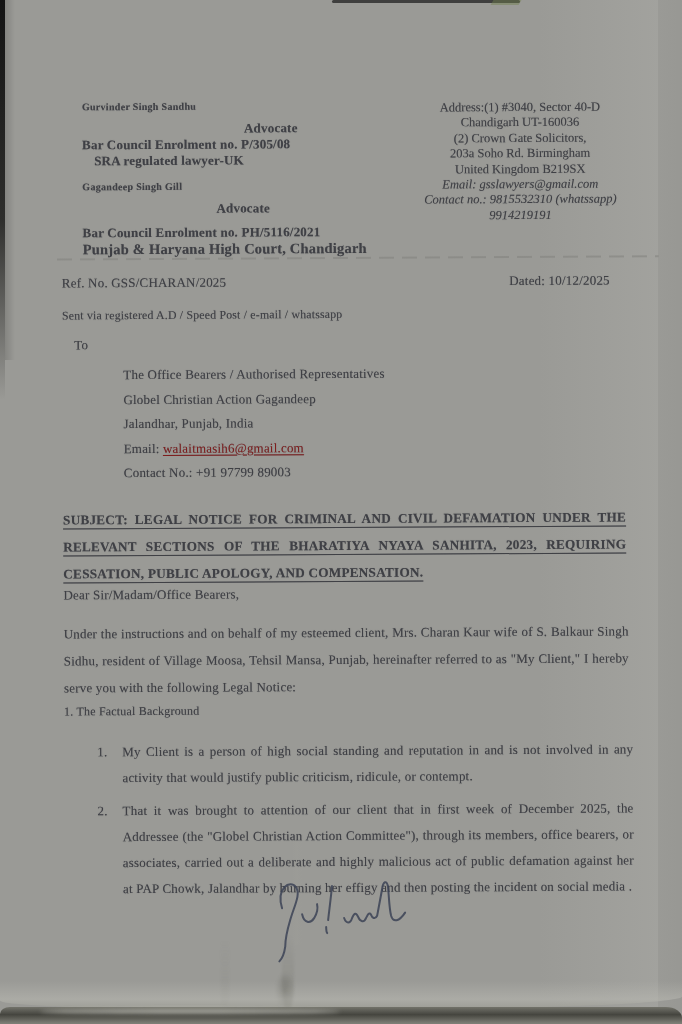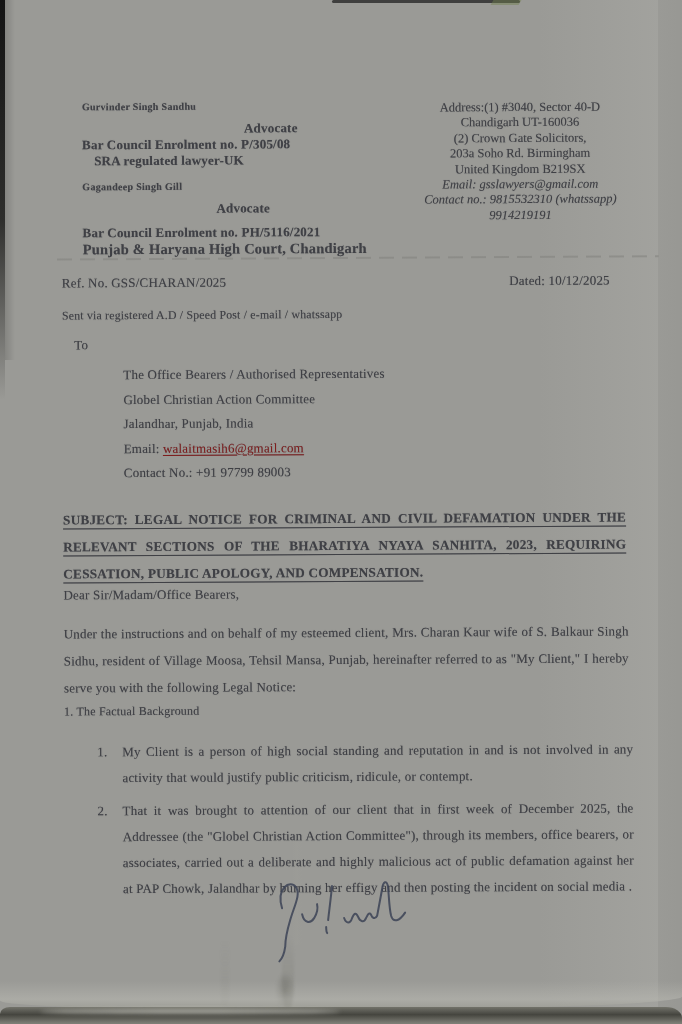--- a/index.html
+++ b/index.html
@@ -121,21 +121,21 @@
 
     <div class="block refrow">
       <span>Ref. No. GSS/CHARAN/2025</span>
       <span>Dated: 10/12/2025</span>
     </div>
     <div class="block sentvia">Sent via registered A.D / Speed Post / e-mail / whatssapp</div>
 
     <div class="block tolabel">To</div>
     <div class="block recipient">
       <div>The Office Bearers / Authorised Representatives</div>
-      <div>Globel Christian Action Committee</div>
+      <div>Globel Christian Action Gagandeep</div>
       <div>Jalandhar, Punjab, India</div>
       <div>
         <span>Email:</span>
         <span class="email-link">walaitmasih6@gmail.com</span>
       </div>
       <div>Contact No.: +91 97799 89003</div>
     </div>
 
     <div class="block subject">SUBJECT: LEGAL NOTICE FOR CRIMINAL AND CIVIL DEFAMATION UNDER THE RELEVANT SECTIONS OF THE BHARATIYA NYAYA SANHITA, 2023, REQUIRING CESSATION, PUBLIC APOLOGY, AND COMPENSATION.</div>
 

